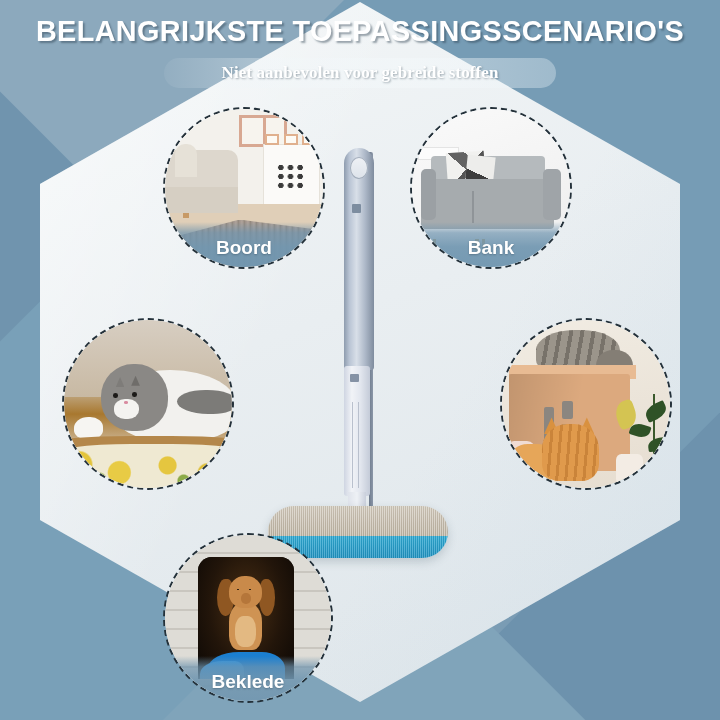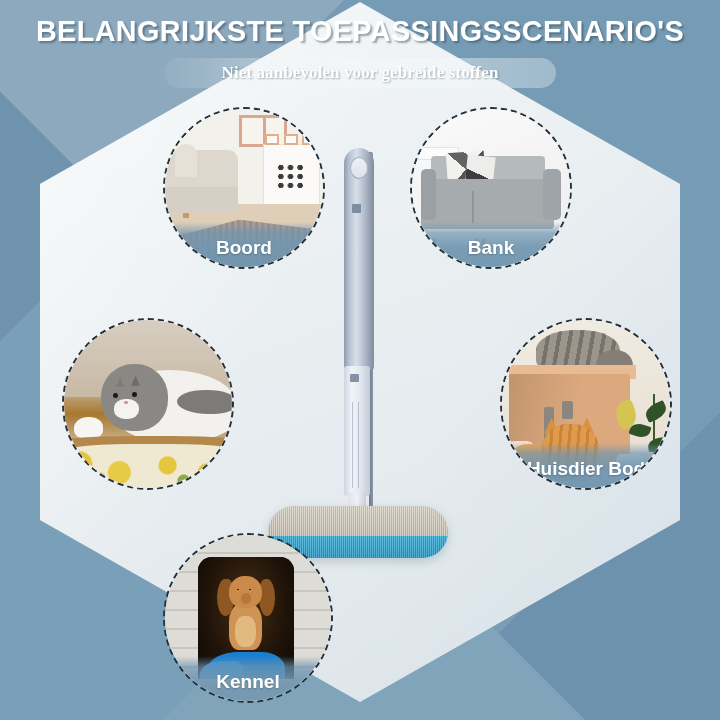--- a/index.html
+++ b/index.html
@@ -463,21 +463,20 @@
             <div class="bod-orange-stripes"></div>
           </div>
         <div class="bod-pillow2"></div>
         <div class="bod-plant-stem"></div>
         <div class="bod-leaf" style="right:2%;top:50%;width:13%;height:9%;transform:rotate(-25deg)"></div>
         <div class="bod-leaf" style="right:12%;top:62%;width:12%;height:8%;transform:rotate(18deg)"></div>
         <div class="bod-leaf" style="right:1%;top:70%;width:12%;height:8%;transform:rotate(-8deg)"></div>
         <div class="bod-leaf-yellow"></div>
       </div>
     </div>
-    <div class="circle-label">Huisdier Bod</div>
   </div>
 
   <div class="circle" id="circle-kennel">
     <div class="circle-photo">
       <div class="sc sc-kennel">
         <div class="kennel-wood"></div>
         <div class="kennel-hole">
           <div class="kennel-inner"></div>
           <div class="dog-ear-l"></div>
           <div class="dog-ear-r"></div>
@@ -486,17 +485,17 @@
           <div class="dog-head">
             <div class="dog-eye" style="left:26%;top:40%"></div>
             <div class="dog-eye" style="left:62%;top:40%"></div>
           </div>
           <div class="dog-snout"></div>
           <div class="kennel-blanket"></div>
           <div class="kennel-blanket2"></div>
         </div>
       </div>
     </div>
-    <div class="circle-label">Kennel</div>
+    <div class="circle-label">Beklede</div>
   </div>
 
 
 </div>
 
 </body></html>

